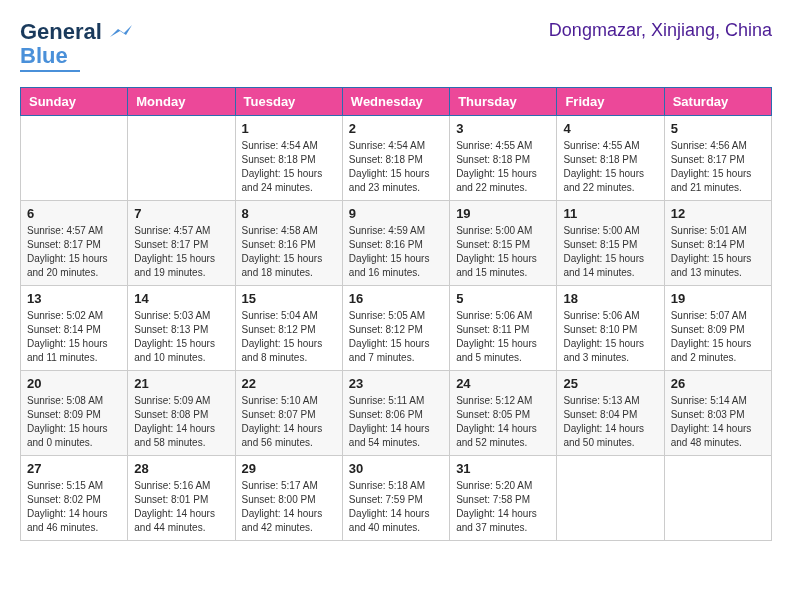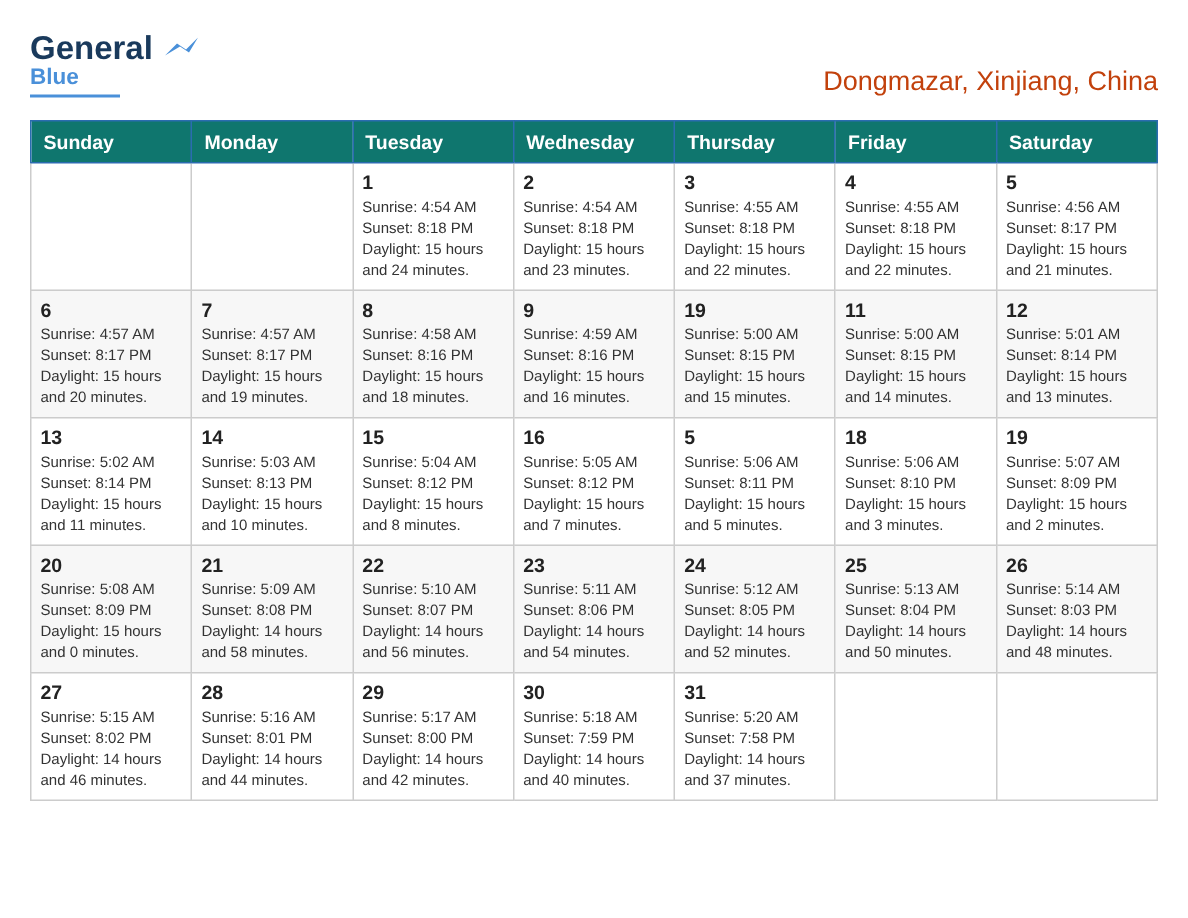--- a/index.html
+++ b/index.html
@@ -6,21 +6,21 @@
     body {
       font-family: Arial, sans-serif;
       background: #fff;
       width: 792px;
       min-height: 612px;
       padding: 20px;
     }
     .header {
       display: flex;
       justify-content: space-between;
-      align-items: flex-end;
+      align-items: flex-start;
       margin-bottom: 15px;
     }
     .logo {
       display: flex;
       flex-direction: column;
       align-items: flex-start;
     }
     .logo-line {
       width: 60px;
       height: 2px;
@@ -31,28 +31,28 @@
       text-align: right;
     }
     .month-title {
       font-size: 42px;
       font-weight: bold;
       color: #1a3a5c;
       line-height: 1.1;
     }
     .location-title {
       font-size: 18px;
-      color: #c2410c;
+      color: #4c1d95;
     }
     table {
       width: 100%;
       border-collapse: collapse;
     }
     thead th {
-      background: #0f766e;
+      background: #ec4899;
       color: #fff;
       font-size: 13px;
       font-weight: bold;
       padding: 6px 8px;
       text-align: left;
       border: 1px solid #2b6cb0;
     }
     tbody td {
       border: 1px solid #ccc;
       vertical-align: top;
@@ -86,21 +86,21 @@
 <div class="header">
   <div class="logo">
     <div style="display:flex;align-items:center;">
       <div style="font-size:22px;font-weight:bold;color:#1a3a5c;line-height:1.1;">
         <span style="color:#1a3a5c;">General</span>
         <svg width="22" height="16" style="vertical-align:middle;margin-left:2px;">
           <polygon points="0,12 8,4 14,8 22,0 16,10 10,6" fill="#4a90d9"></polygon>
         </svg>
       </div>
     </div>
-    <div style="font-size:15px;font-weight:bold;color:#4a90d9;line-height:1.1;">Blue</div>
+    <div style="font-size:22px;font-weight:bold;color:#4a90d9;line-height:1.1;">Blue</div>
     <div class="logo-line"></div>
   </div>
   <div class="title-block">
     <div class="location-title">Dongmazar, Xinjiang, China</div>
   </div>
 </div>
 
 <table>
   <thead>
     <tr>

